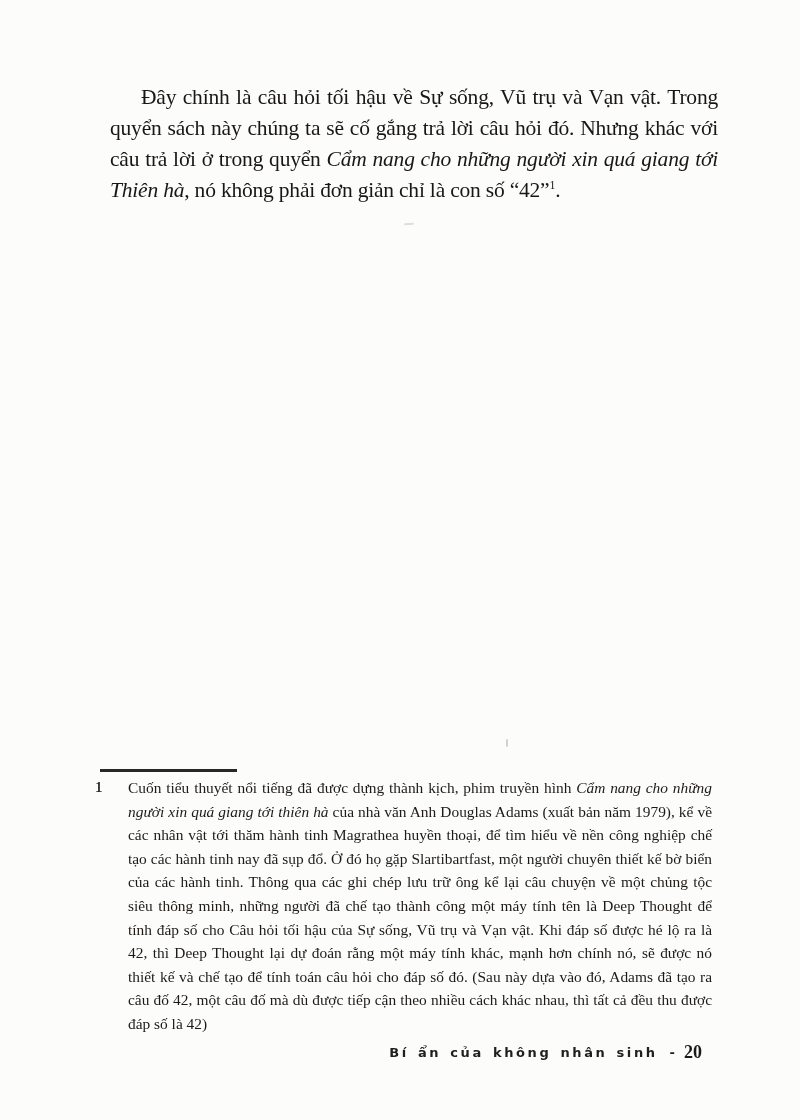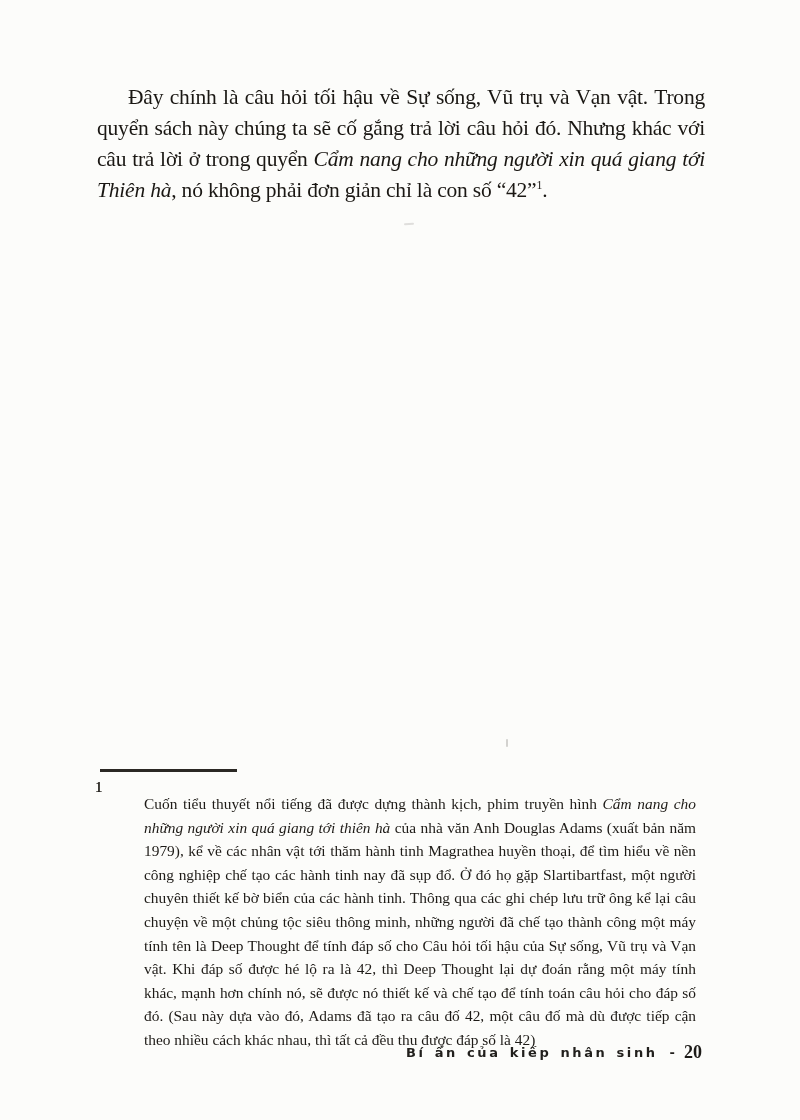--- a/index.html
+++ b/index.html
@@ -13,21 +13,21 @@
     height: 1120px;
     margin: 0 auto;
     background: #fcfcfa;
     overflow: hidden;
     font-family: "Liberation Serif", serif;
     color: #1a1713;
   }
   
   .main-para {
     position: absolute;
-    left: 97px;
+    left: 110px;
     top: 82px;
     width: 608px;
     margin: 0;
     font-size: 21.5px;
     line-height: 31px;
     letter-spacing: -0.2px;
     text-align: justify;
     text-indent: 31px;
   }
   .main-para i { font-style: italic; }
@@ -55,21 +55,21 @@
   }
   .fn-marker {
     flex: 0 0 33px;
     font-size: 15px;
     line-height: 23.6px;
     color: #26231f;
     text-shadow: 0 0 0.6px #26231f;
   }
   .fn-text {
     flex: 1 1 auto;
-    margin: 16px;
+    margin: 0;
     font-size: 15.4px;
     line-height: 23.6px;
     text-align: justify;
     color: #1d1a16;
   }
   .fn-text i { font-style: italic; }
   
   .footer {
     position: absolute;
     right: 98px;
@@ -126,18 +126,18 @@
   <div class="speck speck-2"></div>
 
   <div class="fn-rule"></div>
 
   <div class="footnote">
     <span class="fn-marker">1</span>
     <p class="fn-text"><span>Cuốn tiểu thuyết nổi tiếng đã được dựng thành kịch, phim truyền hình </span><i>Cẩm nang cho những người xin quá giang tới thiên hà</i><span> của nhà văn Anh Douglas Adams (xuất bản năm 1979), kể về các nhân vật tới thăm hành tinh Magrathea huyền thoại, để tìm hiểu về nền công nghiệp chế tạo các hành tinh nay đã sụp đổ. Ở đó họ gặp Slartibartfast, một người chuyên thiết kế bờ biển của các hành tinh. Thông qua các ghi chép lưu trữ ông kể lại câu chuyện về một chủng tộc siêu thông minh, những người đã chế tạo thành công một máy tính tên là Deep Thought để tính đáp số cho Câu hỏi tối hậu của Sự sống, Vũ trụ và Vạn vật. Khi đáp số được hé lộ ra là 42, thì Deep Thought lại dự đoán rằng một máy tính khác, mạnh hơn chính nó, sẽ được nó thiết kế và chế tạo để tính toán câu hỏi cho đáp số đó. (Sau này dựa vào đó, Adams đã tạo ra câu đố 42, một câu đố mà dù được tiếp cận theo nhiều cách khác nhau, thì tất cả đều thu được đáp số là 42)</span></p>
   </div>
 
   <div class="footer">
-    <span class="footer-title">Bí ẩn của kiếp nhân sinh</span>
+    <span class="footer-title">Bí ẩn của không nhân sinh</span>
     <span class="footer-sep">-</span>
     <span class="footer-page">20</span>
   </div>
 
 </div>
 
 </body></html>

